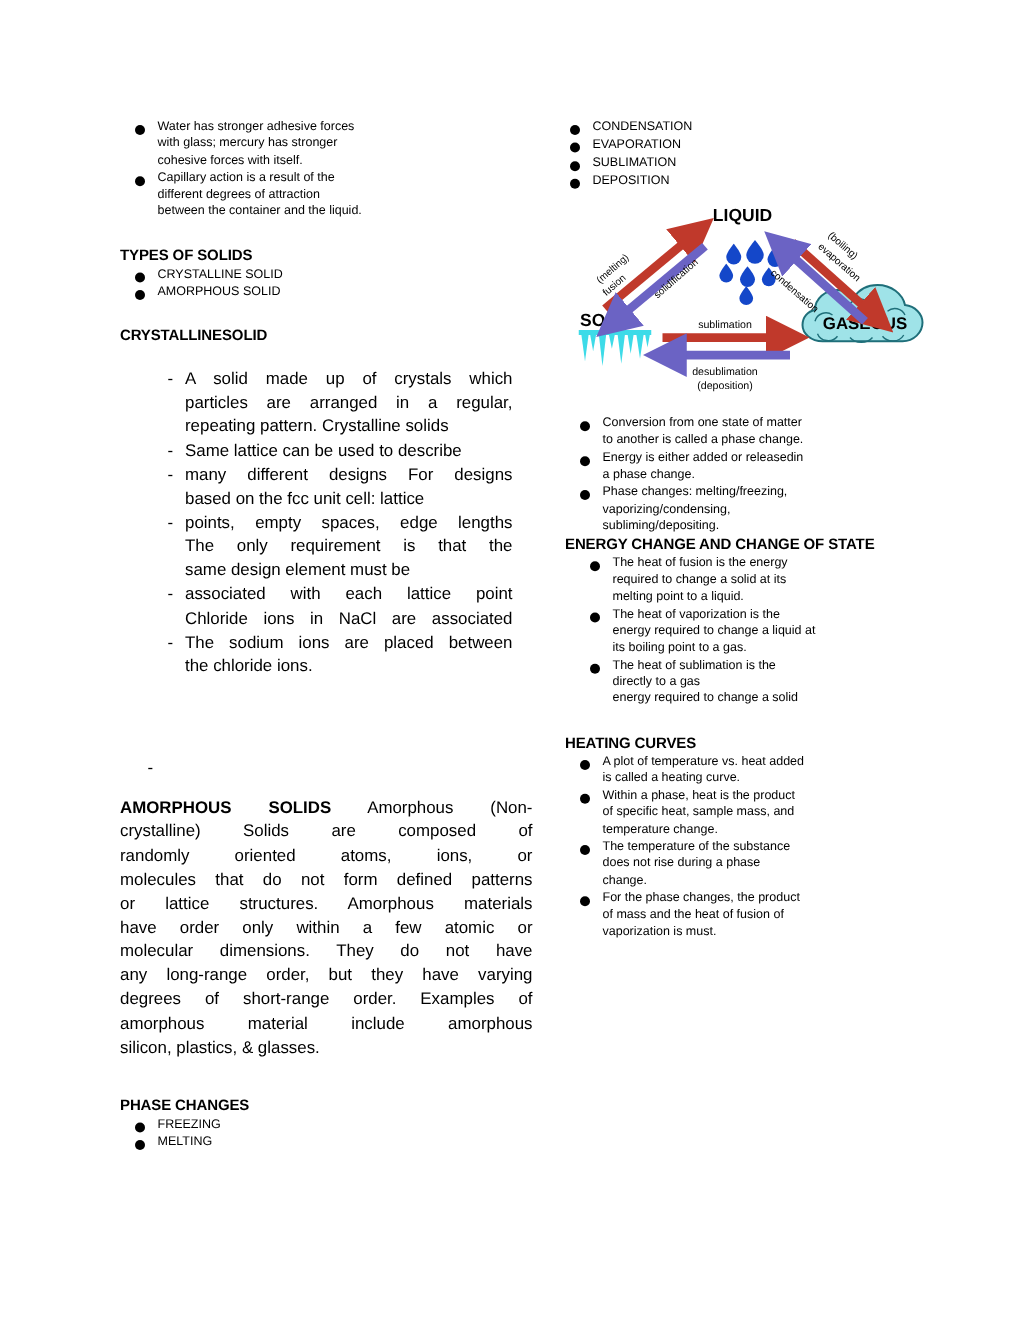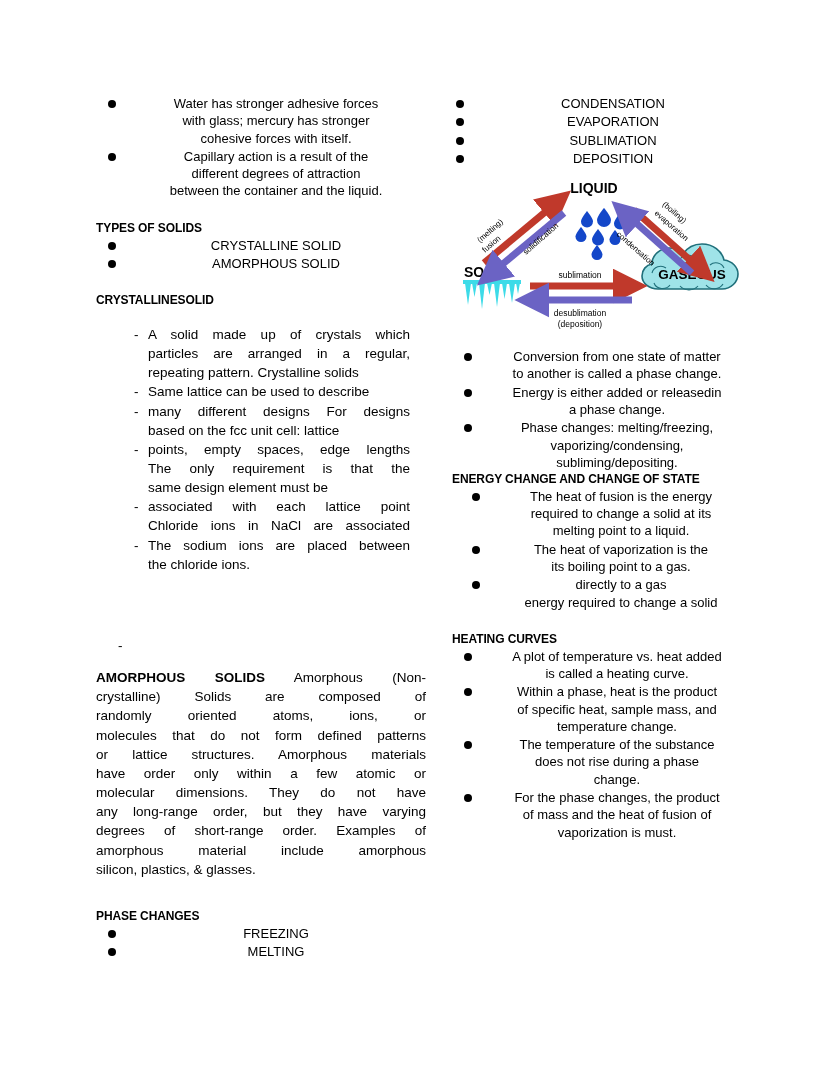--- a/index.html
+++ b/index.html
@@ -53,24 +53,23 @@
   .spacer-xl { height: 46px; }
 
   ul.bullets {
     list-style: none;
     margin: 0;
     padding: 0;
   }
   ul.bullets > li {
     position: relative;
     padding-left: 22px;
-    font-size: 13px;
+    font-size: 10px;
     line-height: 1.33;
     margin: 0 0 1px 0;
-    text-align: center;
   }
   ul.bullets > li::before {
     content: "";
     position: absolute;
     left: 4px;
     top: 5px;
     width: 8px;
     height: 8px;
     border-radius: 50%;
     background: #000;
@@ -345,23 +344,25 @@
       </div>
 
       <ul class="bullets indent">
         <li>
           <span class="line">The heat of fusion is the energy</span>
           <span class="line">required to change a solid at its</span>
           <span class="line">melting point to a liquid.</span>
         </li>
         <li>
           <span class="line">The heat of vaporization is the</span>
+          <span class="line">energy required to change a liquid at</span>
           <span class="line">its boiling point to a gas.</span>
         </li>
         <li>
+          <span class="line">The heat of sublimation is the</span>
           <span class="line">directly to a gas</span>
           <span class="line">energy required to change a solid</span>
         </li>
       </ul>
 
       <div class="spacer-md"></div>
 
       <div class="heading">HEATING CURVES</div>
 
       <ul class="bullets indent-sm">

